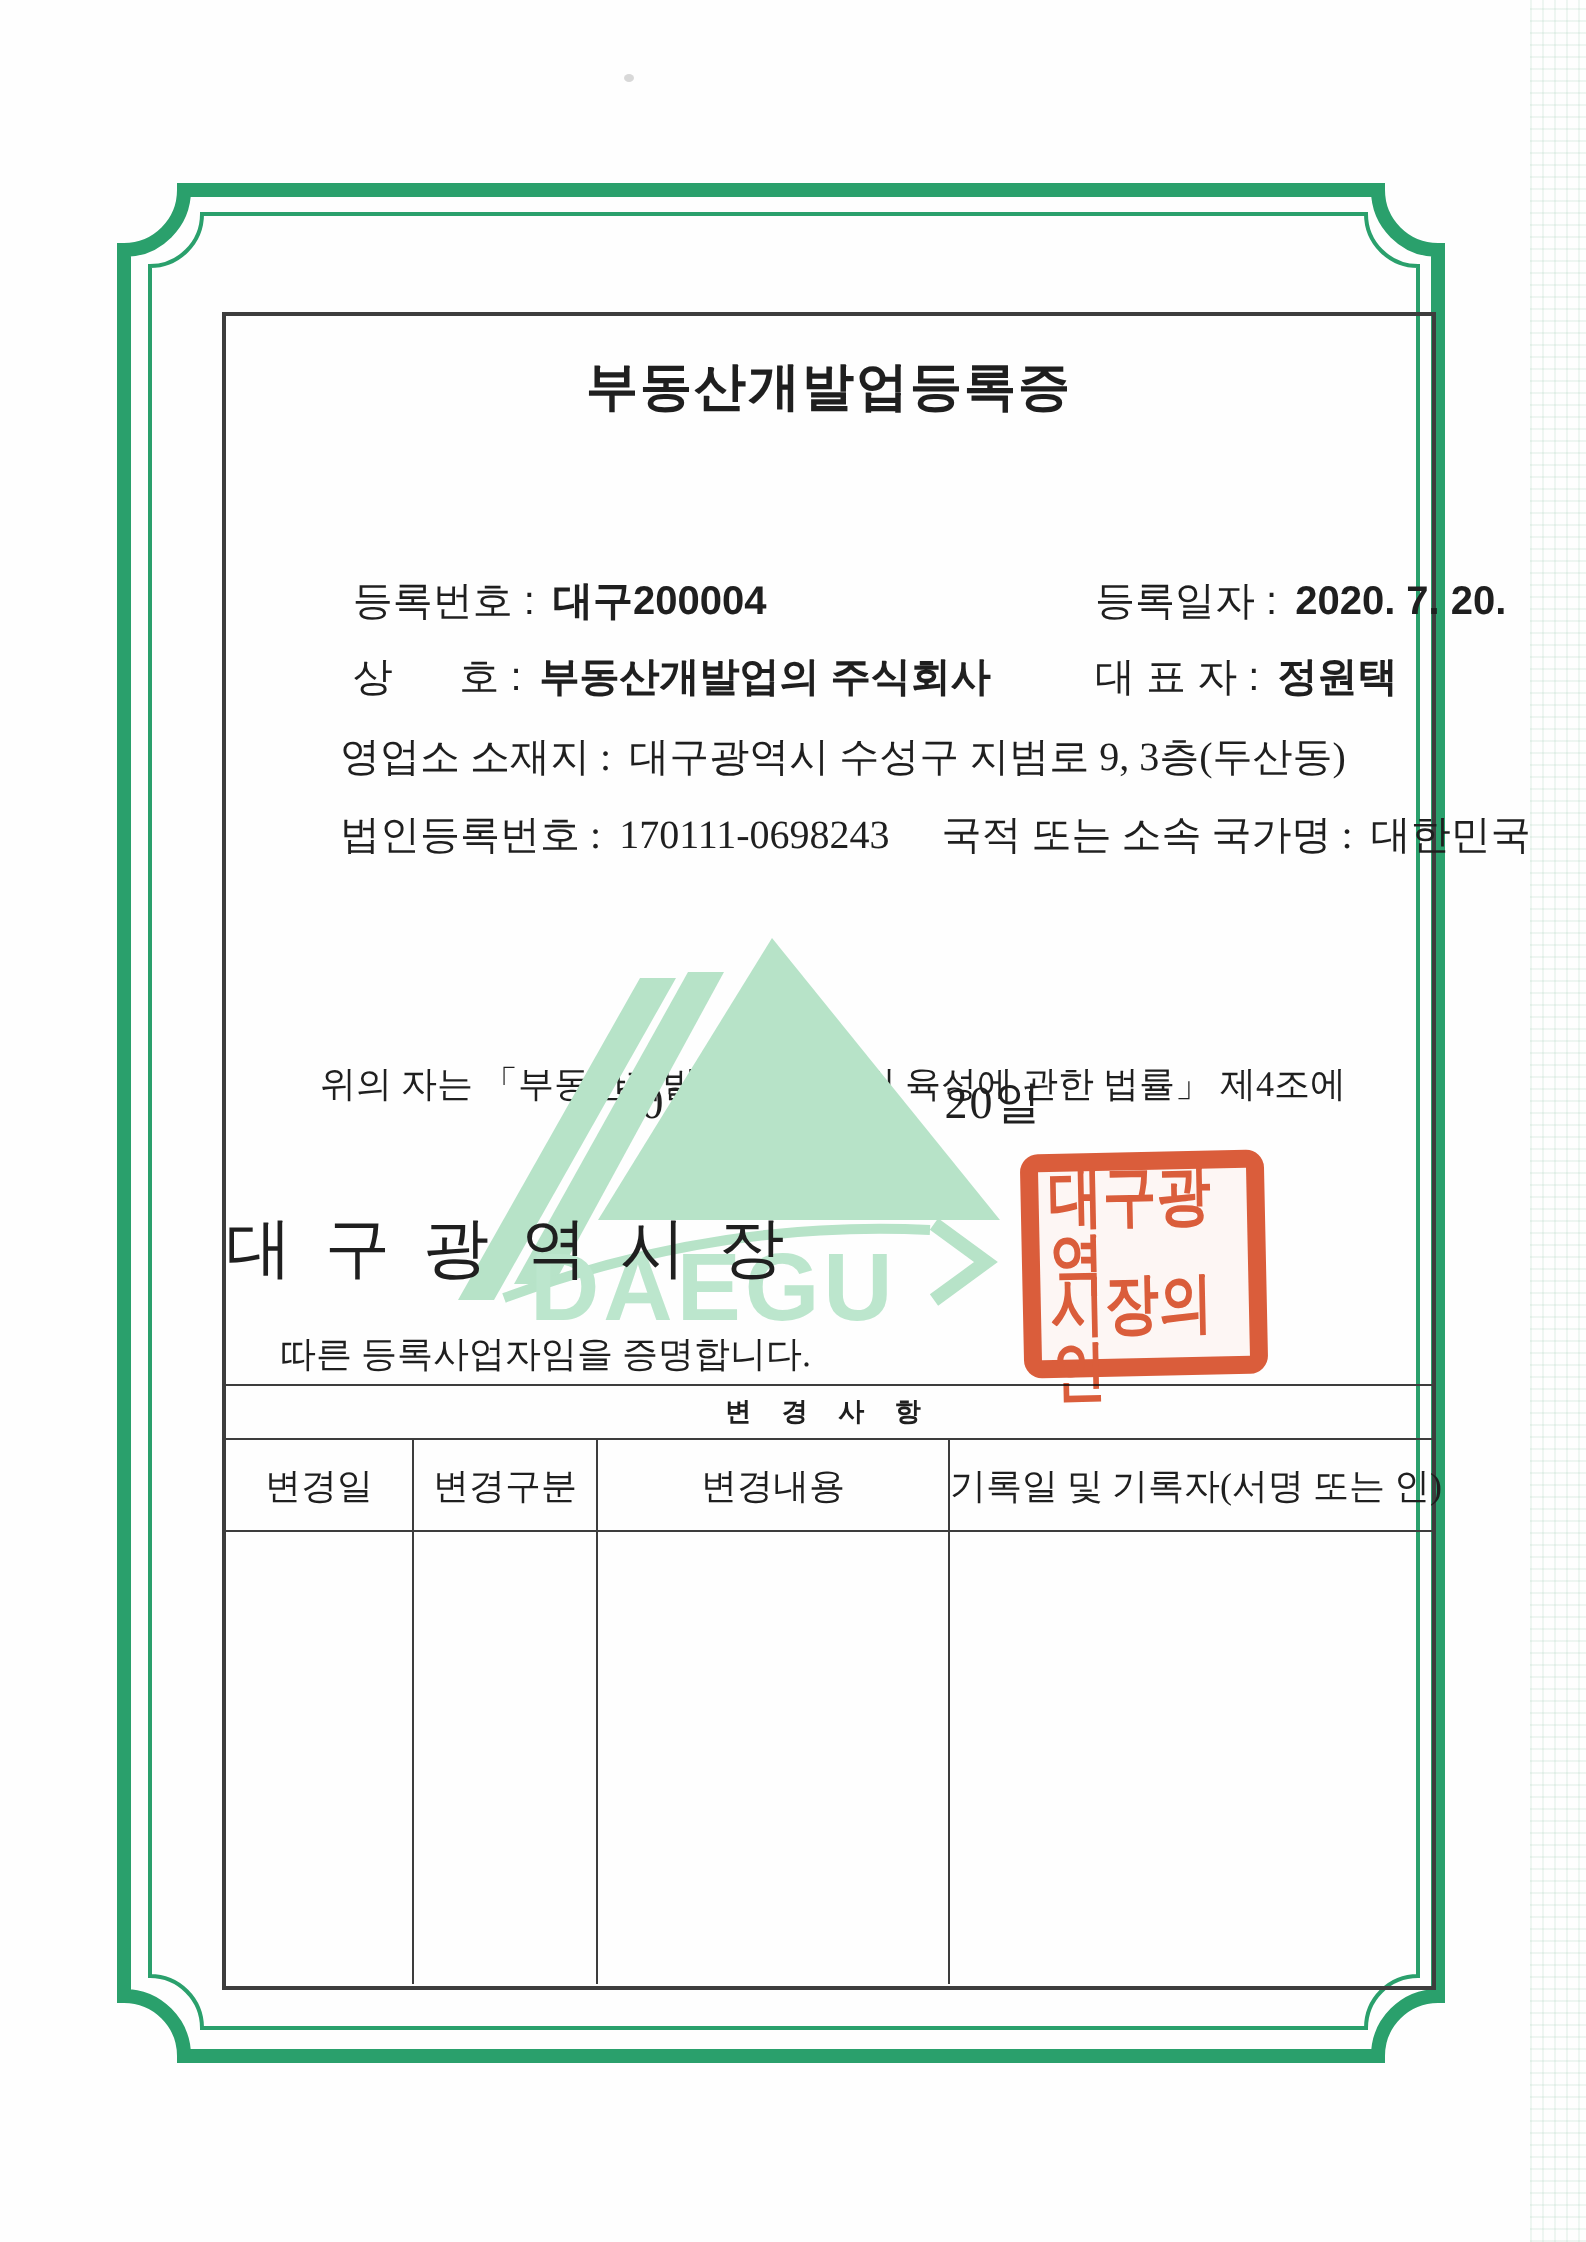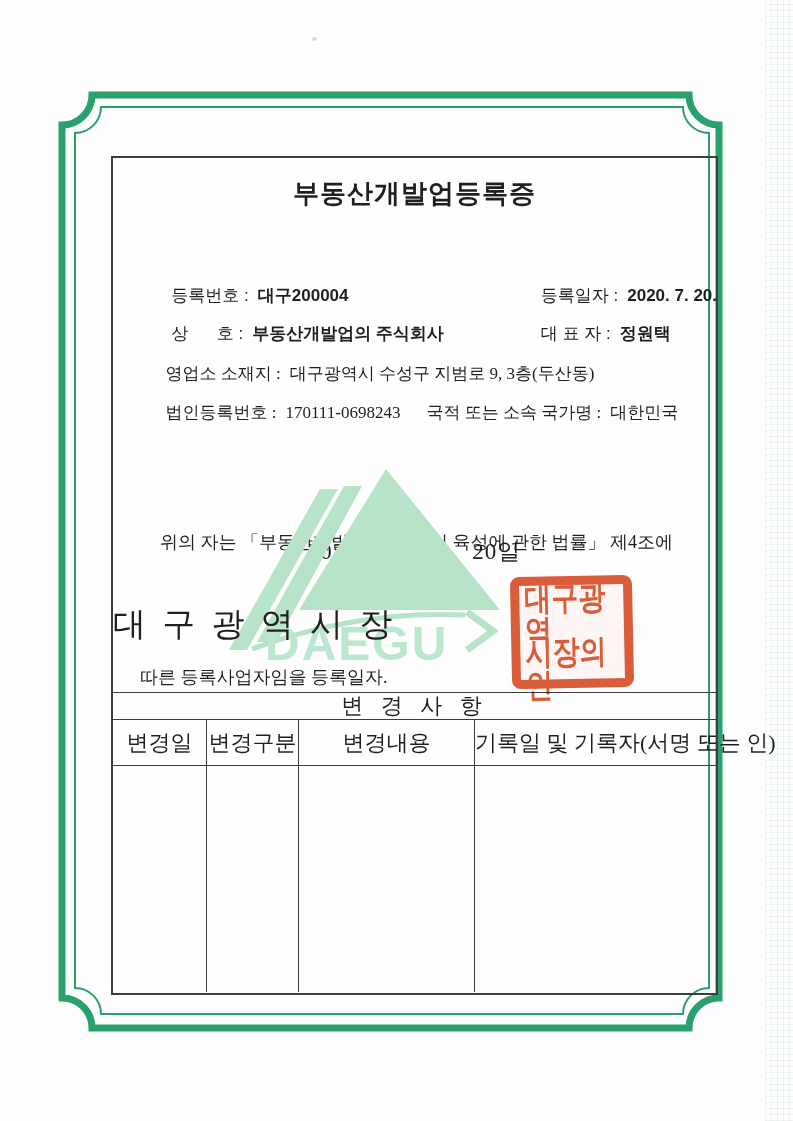--- a/index.html
+++ b/index.html
@@ -23,21 +23,21 @@
   
   .content-box{
     position:absolute;left:83px;top:156px;width:607px;height:839px;
     border:2px solid #3d3d3d;box-sizing:border-box;background:transparent;margin-left:28px;
   }
   .title{
     position:absolute;left:0;top:18px;width:100%;text-align:center;
     font-family:"Liberation Sans",sans-serif;font-weight:bold;
     font-size:26px;letter-spacing:1px;white-space:pre;
   }
-  .info-row{position:absolute;left:30px;height:22px;font-size:17px;white-space:pre;}
+  .info-row{position:absolute;left:30px;height:22px;font-size:20px;white-space:pre;}
   .info-row.sans{font-family:"Liberation Sans",sans-serif;}
   .info-row .val{font-weight:bold;margin-left:9px;}
   .info-row .val2{margin-left:9px;}
   .rcol{position:absolute;left:360px;top:0;white-space:pre;text-align:right;}
   .row1{top:106px;width:560px;}
   .row2{top:144px;width:560px;}
   .row3{top:184px;left:27px;}
   .row4{top:223px;left:27px;}
   .nat-label{margin-left:26px;}
   .body-text{position:absolute;left:27px;top:272px;width:560px;
@@ -61,26 +61,26 @@
     display:flex;justify-content:space-between;color:#d9512c;
     font-family:"Liberation Sans",sans-serif;font-weight:bold;font-size:27px;
     transform:scaleY(1.22);line-height:1;letter-spacing:0;
   }
 
   
   .changes{position:absolute;left:0;right:0;bottom:0;height:301px;
     border-top:1.5px solid #3d3d3d;box-sizing:border-box;}
   .changes-title{height:27px;border-bottom:1.5px solid #3d3d3d;box-sizing:border-box;
     display:flex;align-items:center;justify-content:center;
-    font-size:22px;letter-spacing:6px;white-space:pre;}
+    font-size:13px;letter-spacing:6px;white-space:pre;font-weight:bold;}
   .changes-head,.changes-body{display:grid;grid-template-columns:94px 92px 176px 1fr;}
   .changes-head{height:46px;border-bottom:1.5px solid #3d3d3d;box-sizing:border-box;}
   .changes-body{height:226px;}
   .ccell{border-right:1.5px solid #3d3d3d;display:flex;align-items:center;
-    justify-content:center;font-size:22px;white-space:nowrap;overflow:visible;text-align:right;}
+    justify-content:center;font-size:18px;white-space:nowrap;overflow:visible;text-align:right;}
   .ccell:last-child{border-right:none;}
 </style>
 </head>
 <body>
 
 <div class="page">
 
   <svg class="abs" style="left:0;top:0;" width="793" height="1121" viewBox="0 0 793 1121">
     <path d="M 92,95 H 689 A 30 30 0 0 0 719,125 V 998 A 30 30 0 0 0 689,1028 H 92 A 30 30 0 0 0 62,998 V 125 A 30 30 0 0 0 92,95 Z" fill="none" stroke="#2aa06c" stroke-width="7"></path>
     <path d="M 101,107 H 683 A 26 26 0 0 0 709,133 V 988 A 26 26 0 0 0 683,1014 H 101 A 26 26 0 0 0 75,988 V 133 A 26 26 0 0 0 101,107 Z" fill="none" stroke="#2aa06c" stroke-width="2"></path>
@@ -119,21 +119,21 @@
     <div class="info-row row3">
       <span>영업소 소재지 :</span><span class="val2">대구광역시 수성구 지범로 9, 3층(두산동)</span>
     </div>
 
     <div class="info-row row4">
       <span>법인등록번호 :</span><span class="val2">170111-0698243</span><span class="nat-label">국적 또는 소속 국가명 :</span><span class="val2">대한민국</span>
     </div>
 
     <div class="body-text">
       <div class="l1">위의 자는 「부동산개발업의 관리 및 육성에 관한 법률」 제4조에</div>
-      <div>따른 등록사업자임을 등록일자.</div>
+      <div>따른 등록사업자임을 증명합니다.</div>
     </div>
 
     <div class="issue-date">2020년    7월    20일</div>
 
     <div class="seal">
       <div class="seal-row">대구광역</div>
       <div class="seal-row">시장의인</div>
     </div>
 
     <div class="issuer">대 구 광 역 시 장</div>

